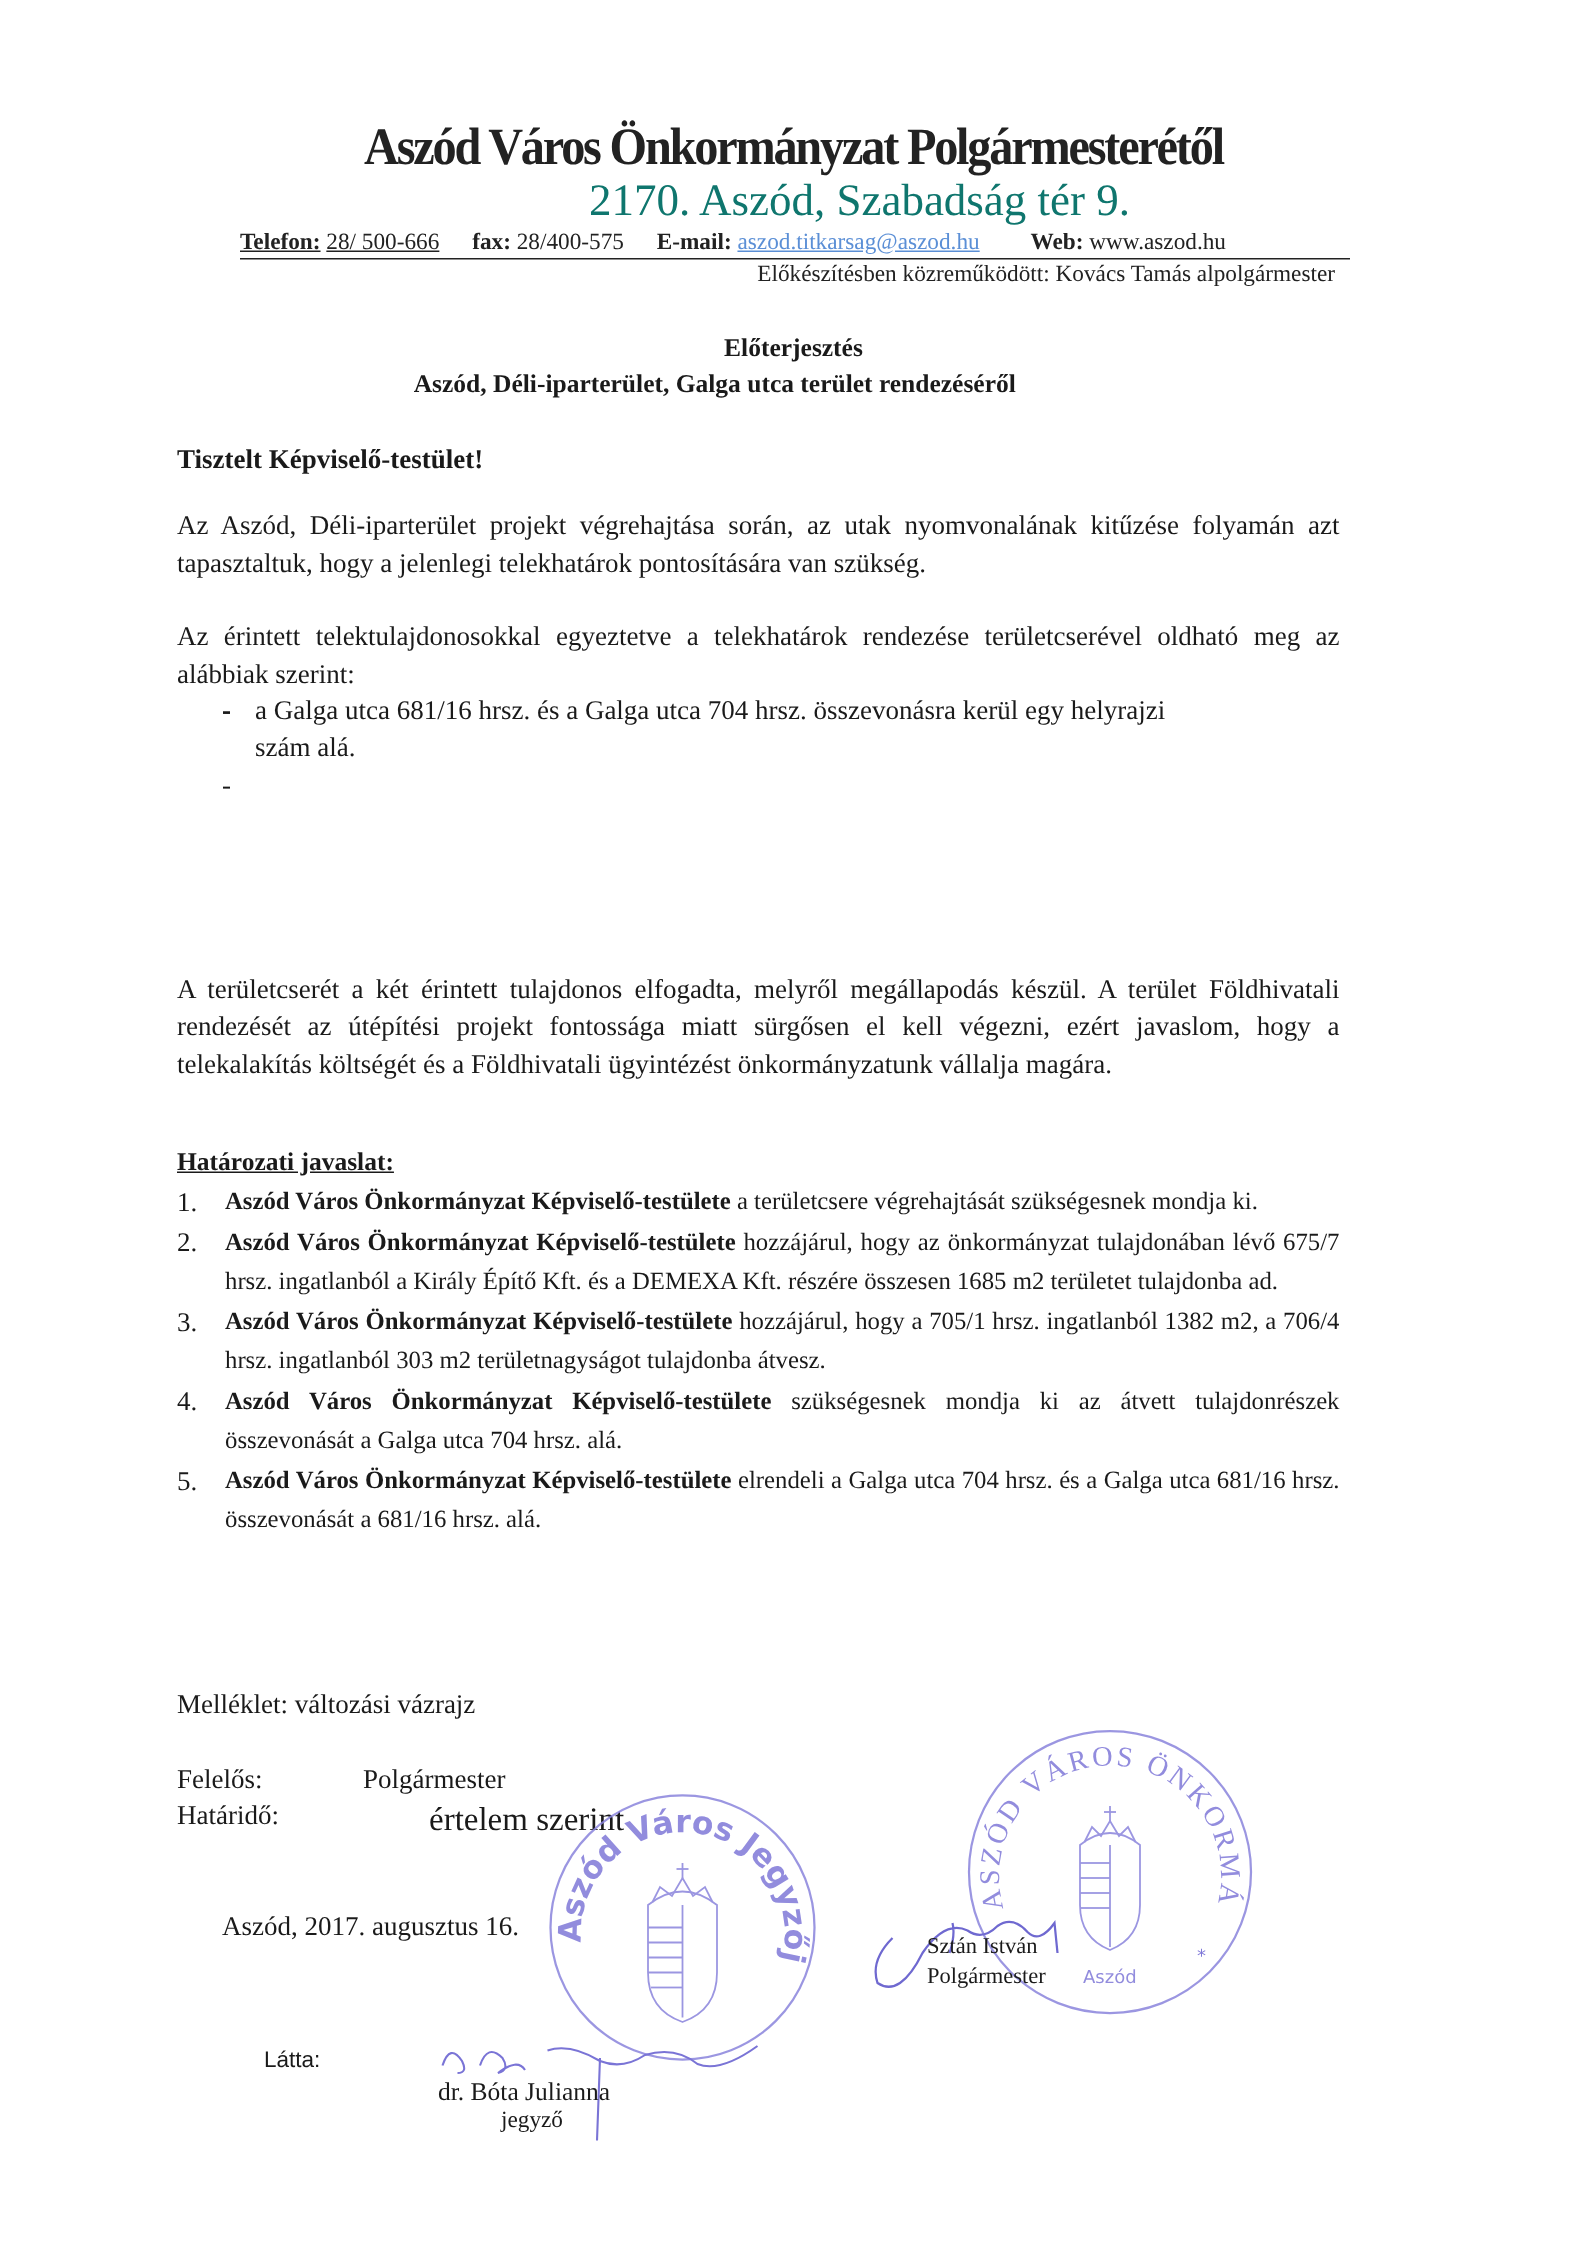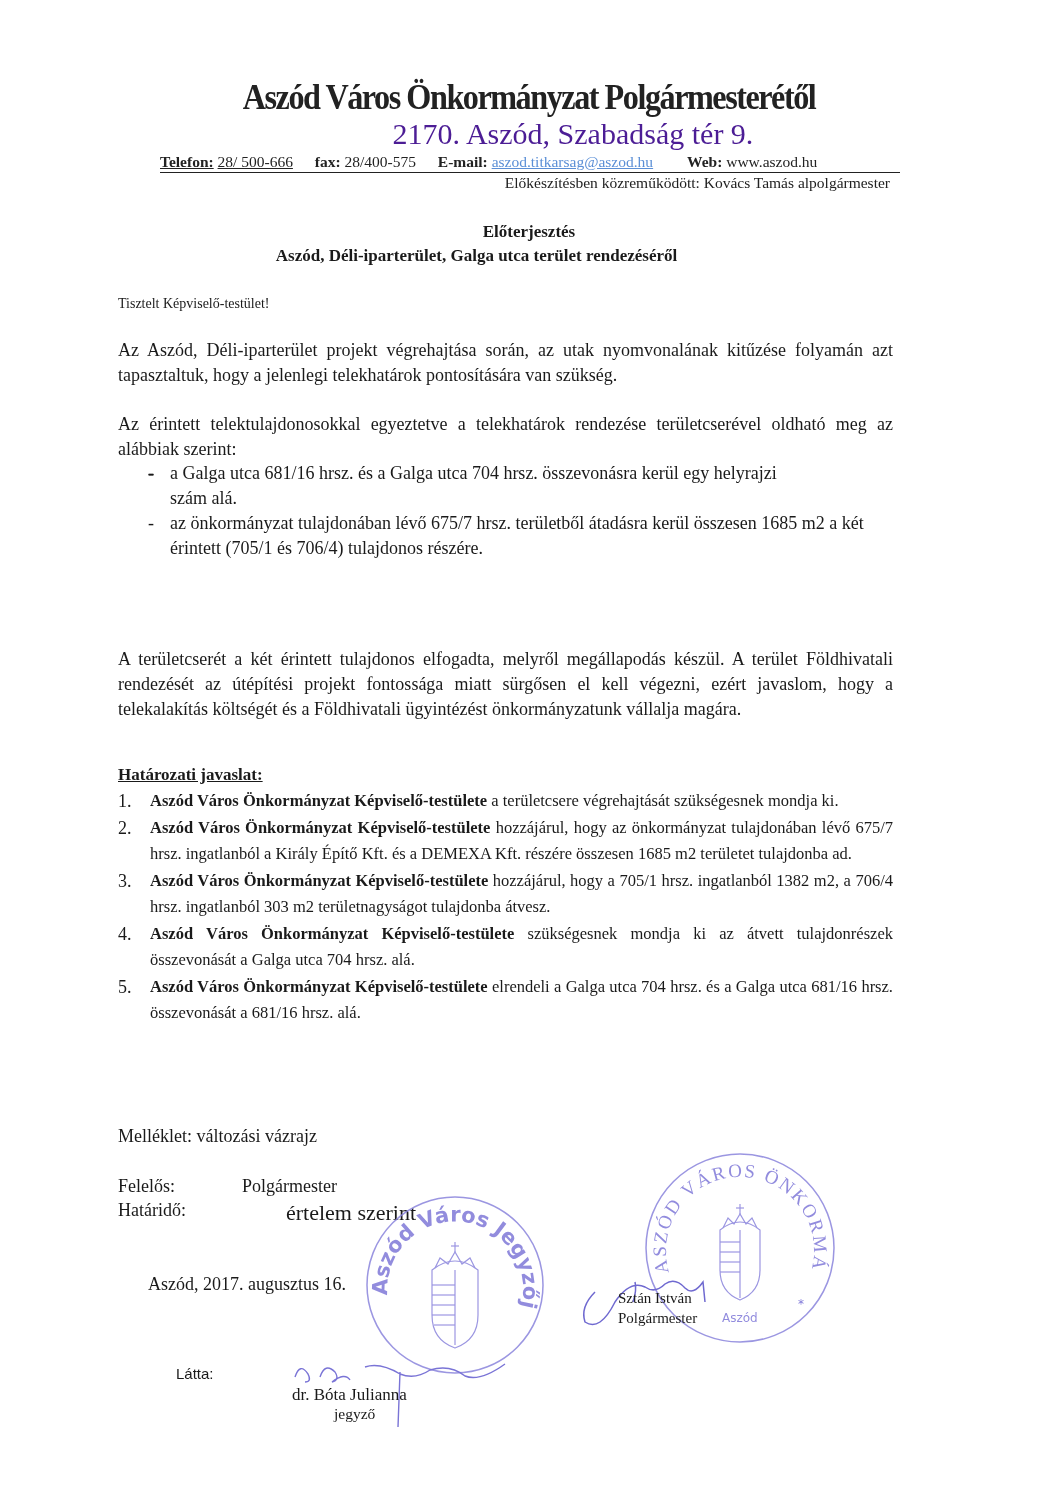--- a/index.html
+++ b/index.html
@@ -1,31 +1,31 @@
 <!DOCTYPE html>
 <html><head>
 <meta charset="utf-8">
 <style>
   html, body { margin: 0; padding: 0; background: #ffffff; }
   body { width: 1058px; height: 1497px; position: relative; overflow: hidden; color: #1a1a1a; }
   .abs { position: absolute; }
 
   .hdr-title { left: 0; width: 1058px; top: 78px; text-align: center; font-family: "Liberation Serif", serif; font-weight: bold; font-size: 35px; letter-spacing: -1.6px; transform: scaleX(0.92); color: #222; }
-  .hdr-addr { left: 0; width: 1058px; top: 117px; text-align: center; font-family: "Liberation Serif", serif; font-size: 30px; color: #4c1d95; padding-left: 88px; box-sizing: border-box; }
+  .hdr-addr { left: 0; width: 1058px; top: 117px; text-align: center; font-family: "Liberation Serif", serif; font-size: 30px; color: #0f766e; padding-left: 88px; box-sizing: border-box; }
   .hdr-contact { left: 160px; width: 740px; top: 153px; font-family: "Liberation Serif", serif; font-size: 15.5px; border-bottom: 1.5px solid #222; padding-bottom: 1px; white-space: nowrap; color: #222; }
   .hdr-contact .lbl { font-weight: bold; }
   .hdr-contact .u { text-decoration: underline; }
   .hdr-contact .email { color: #5b8fd6; text-decoration: underline; }
   .hdr-contact .sp { display: inline-block; width: 18px; }
   .hdr-prep { left: 420px; width: 470px; top: 174px; text-align: right; font-family: "Liberation Serif", serif; font-size: 15.5px; color: #222; }
 
   .title1 { left: 0; width: 1058px; top: 222px; text-align: center; font-family: "Liberation Serif", serif; font-weight: bold; font-size: 17px; }
   .title2 { left: 0; width: 953px; top: 246px; text-align: center; font-family: "Liberation Serif", serif; font-weight: bold; font-size: 17px; box-sizing: border-box; }
 
-  .greeting { left: 118px; top: 296px; font-family: "Liberation Serif", serif; font-weight: normal; font-size: 14px; }
+  .greeting { left: 118px; top: 296px; font-family: "Liberation Serif", serif; font-weight: bold; font-size: 18px; }
 
   .para { left: 118px; width: 775px; font-family: "Liberation Serif", serif; font-size: 18px; line-height: 25px; text-align: justify; }
   .p1 { top: 338px; }
   .p2 { top: 412px; }
   .bullets { left: 140px; width: 760px; top: 461px; font-family: "Liberation Serif", serif; font-size: 18px; line-height: 25px; list-style: none; margin: 0; padding: 0; }
   .bullets li { position: relative; padding-left: 30px; margin-bottom: 0px; }
   .bullets li .dash { position: absolute; left: 8px; top: 0; }
   .p3 { top: 647px; line-height: 25px; }
 
   .res-head { left: 118px; top: 765px; font-family: "Liberation Serif", serif; font-weight: bold; font-size: 17px; text-decoration: underline; }
@@ -72,21 +72,21 @@
 
 <div class="abs greeting">Tisztelt Képviselő-testület!</div>
 
 <div class="abs para p1">Az Aszód, Déli-iparterület projekt végrehajtása során, az utak nyomvonalának kitűzése folyamán azt tapasztaltuk, hogy a jelenlegi telekhatárok pontosítására van szükség.</div>
 <div class="abs para p2">Az érintett telektulajdonosokkal egyeztetve a telekhatárok rendezése területcserével oldható meg az alábbiak szerint:</div>
 
 <ul class="abs bullets">
   <li><span class="dash">-</span></li>
   <li><span class="dash">-</span></li>
   <li style="padding-right:120px"><span class="dash">-</span><span>a Galga utca 681/16 hrsz. és a Galga utca 704 hrsz. összevonásra kerül egy helyrajzi szám alá.</span></li>
-  <li style="padding-right:20px"><span class="dash">-</span><span>az önkormányzat tulajdonában lévő 675/7 hrsz. területből átadásra kerül összesen 1685 m2 a két érintett (705/1 és 706/4) tulajdonos részére.</span></li>
+  <li style="padding-right:20px"><span class="dash">-</span></li>
 </ul>
 
 <div class="abs para p3">A területcserét a két érintett tulajdonos elfogadta, melyről megállapodás készül. A terület Földhivatali rendezését az útépítési projekt fontossága miatt sürgősen el kell végezni, ezért javaslom, hogy a telekalakítás költségét és a Földhivatali ügyintézést önkormányzatunk vállalja magára.</div>
 
 <div class="abs res-head">Határozati javaslat:</div>
 <ol class="abs res-list">
   <li><span class="num">1.</span><span class="b">Aszód Város Önkormányzat Képviselő-testülete</span><span> a területcsere végrehajtását szükségesnek mondja ki.</span></li>
   <li><span class="num">2.</span><span class="b">Aszód Város Önkormányzat Képviselő-testülete</span><span> hozzájárul, hogy az önkormányzat tulajdonában lévő 675/7 hrsz. ingatlanból a Király Építő Kft. és a DEMEXA Kft. részére összesen 1685 m2 területet tulajdonba ad.</span></li>
   <li><span class="num">3.</span><span class="b">Aszód Város Önkormányzat Képviselő-testülete</span><span> hozzájárul, hogy a 705/1 hrsz. ingatlanból 1382 m2, a 706/4 hrsz. ingatlanból 303 m2 területnagyságot tulajdonba átvesz.</span></li>
   <li><span class="num">4.</span><span class="b">Aszód Város Önkormányzat Képviselő-testülete</span><span> szükségesnek mondja ki az átvett tulajdonrészek összevonását a Galga utca 704 hrsz. alá.</span></li>

